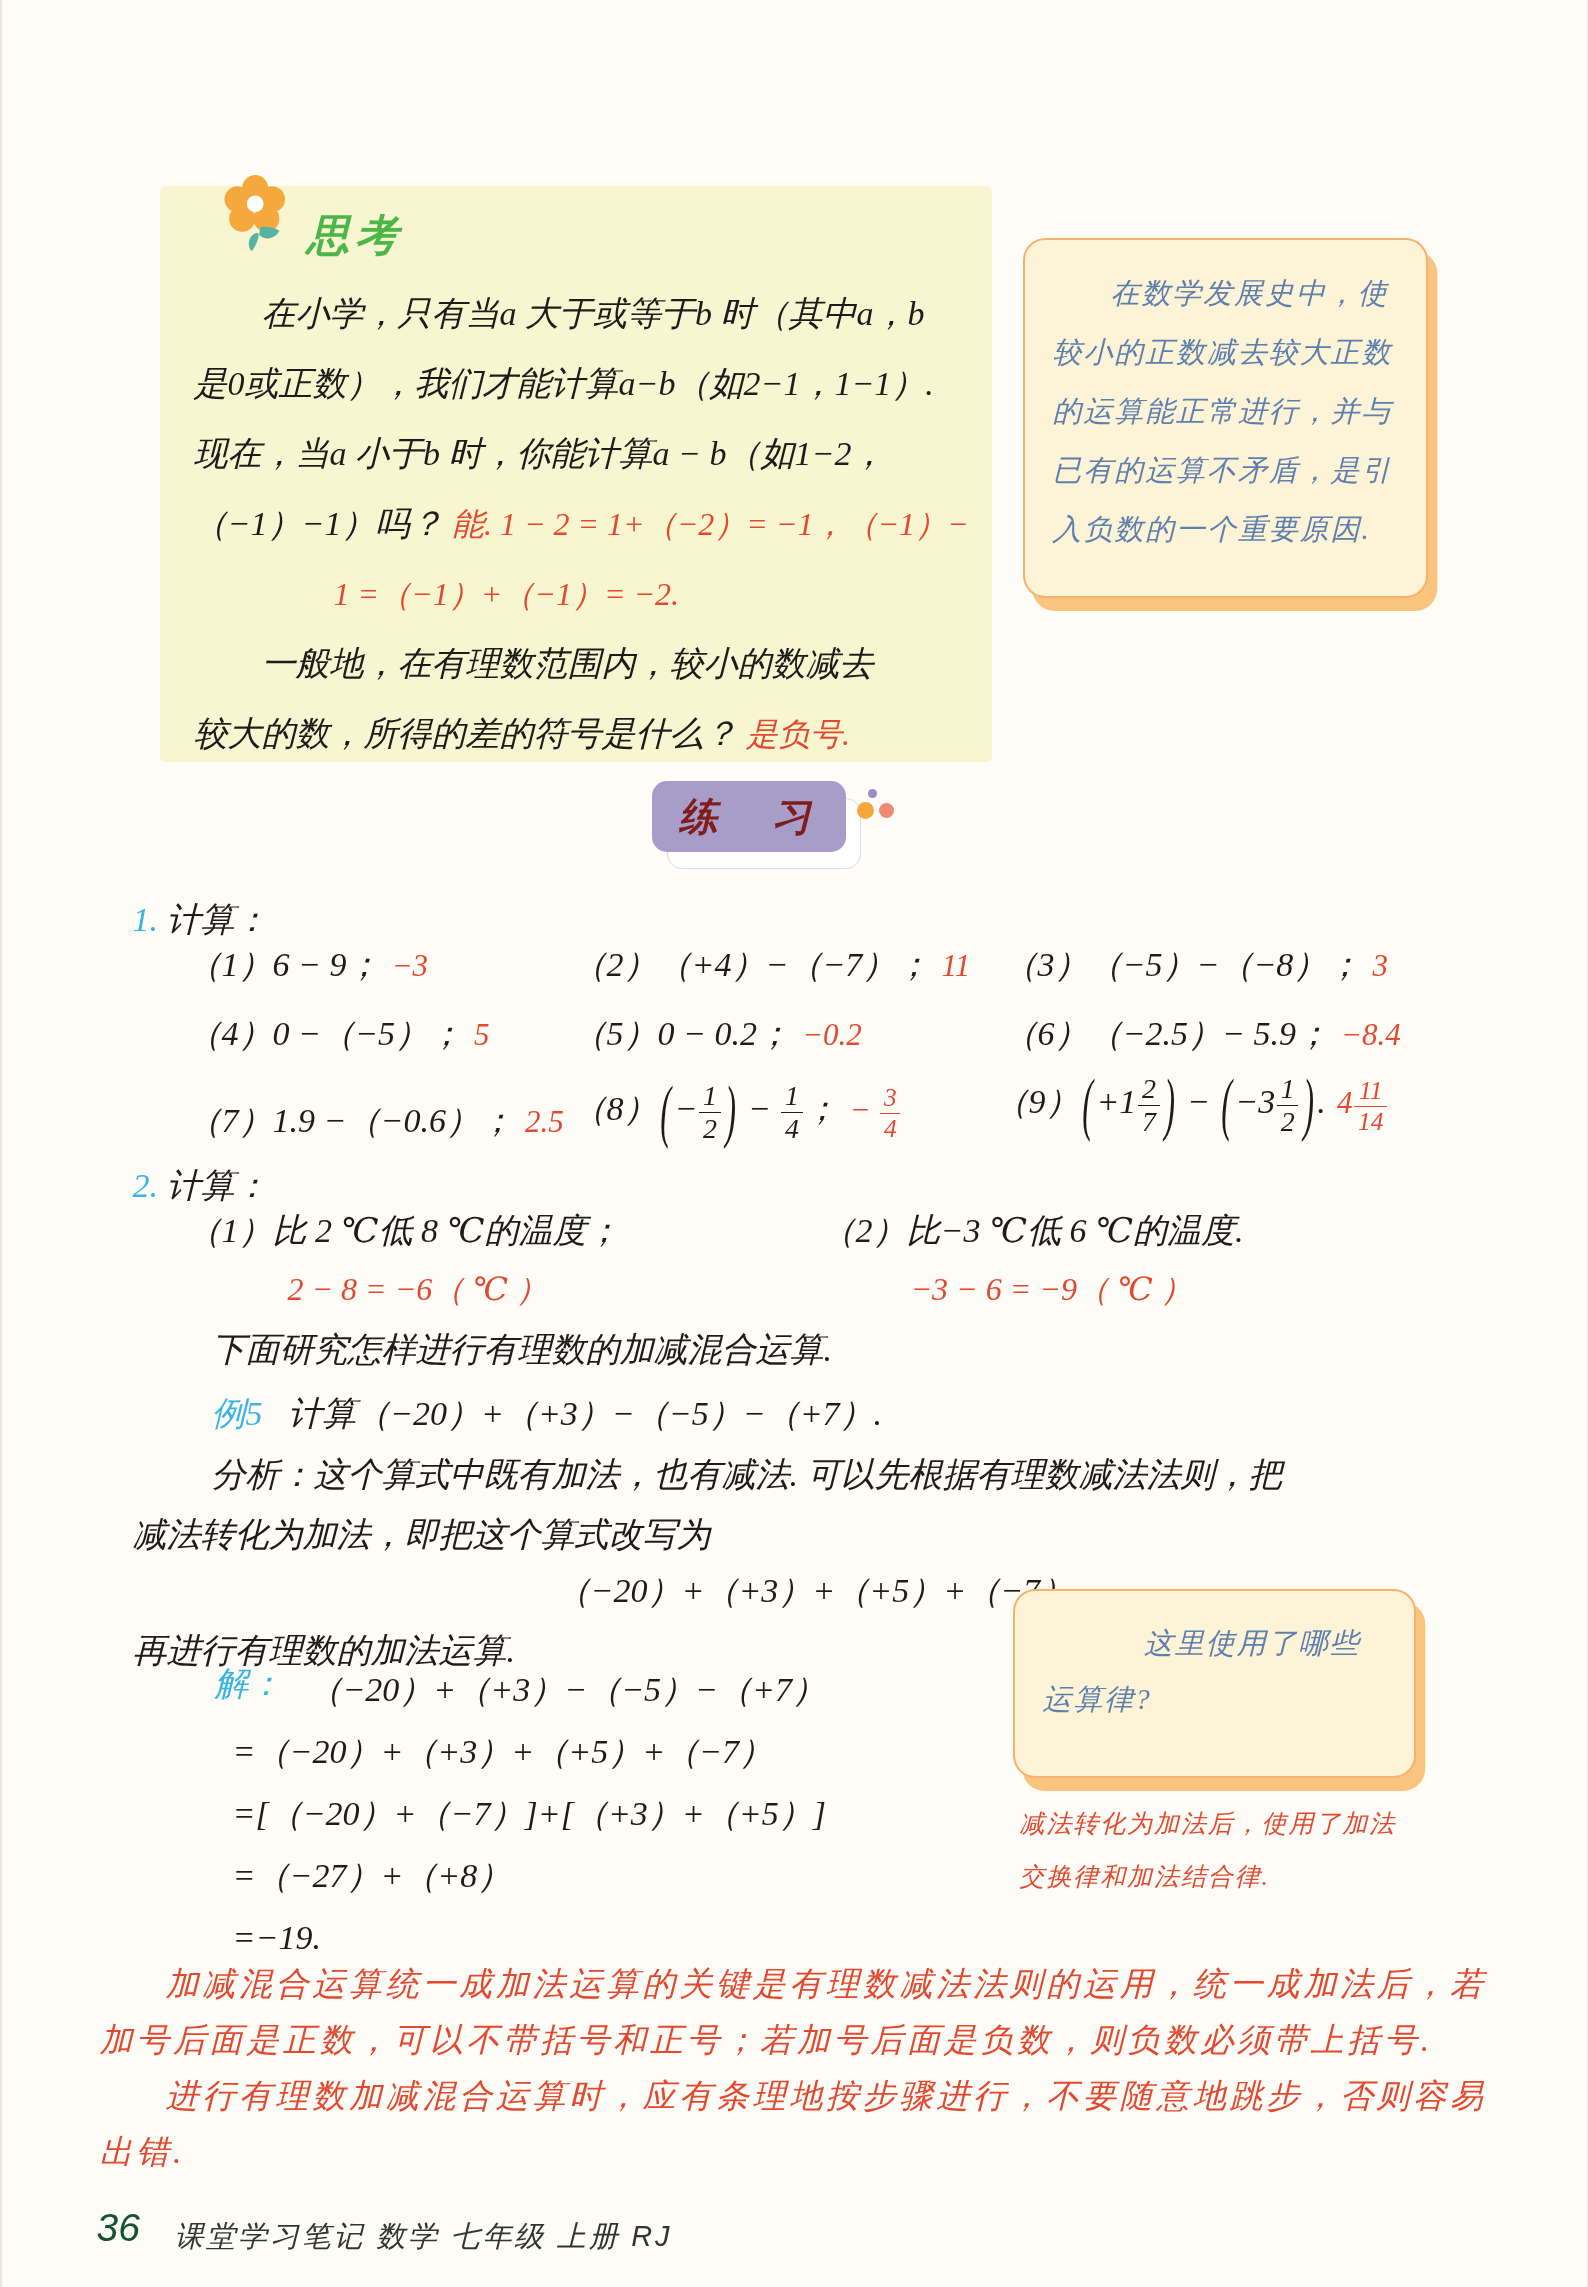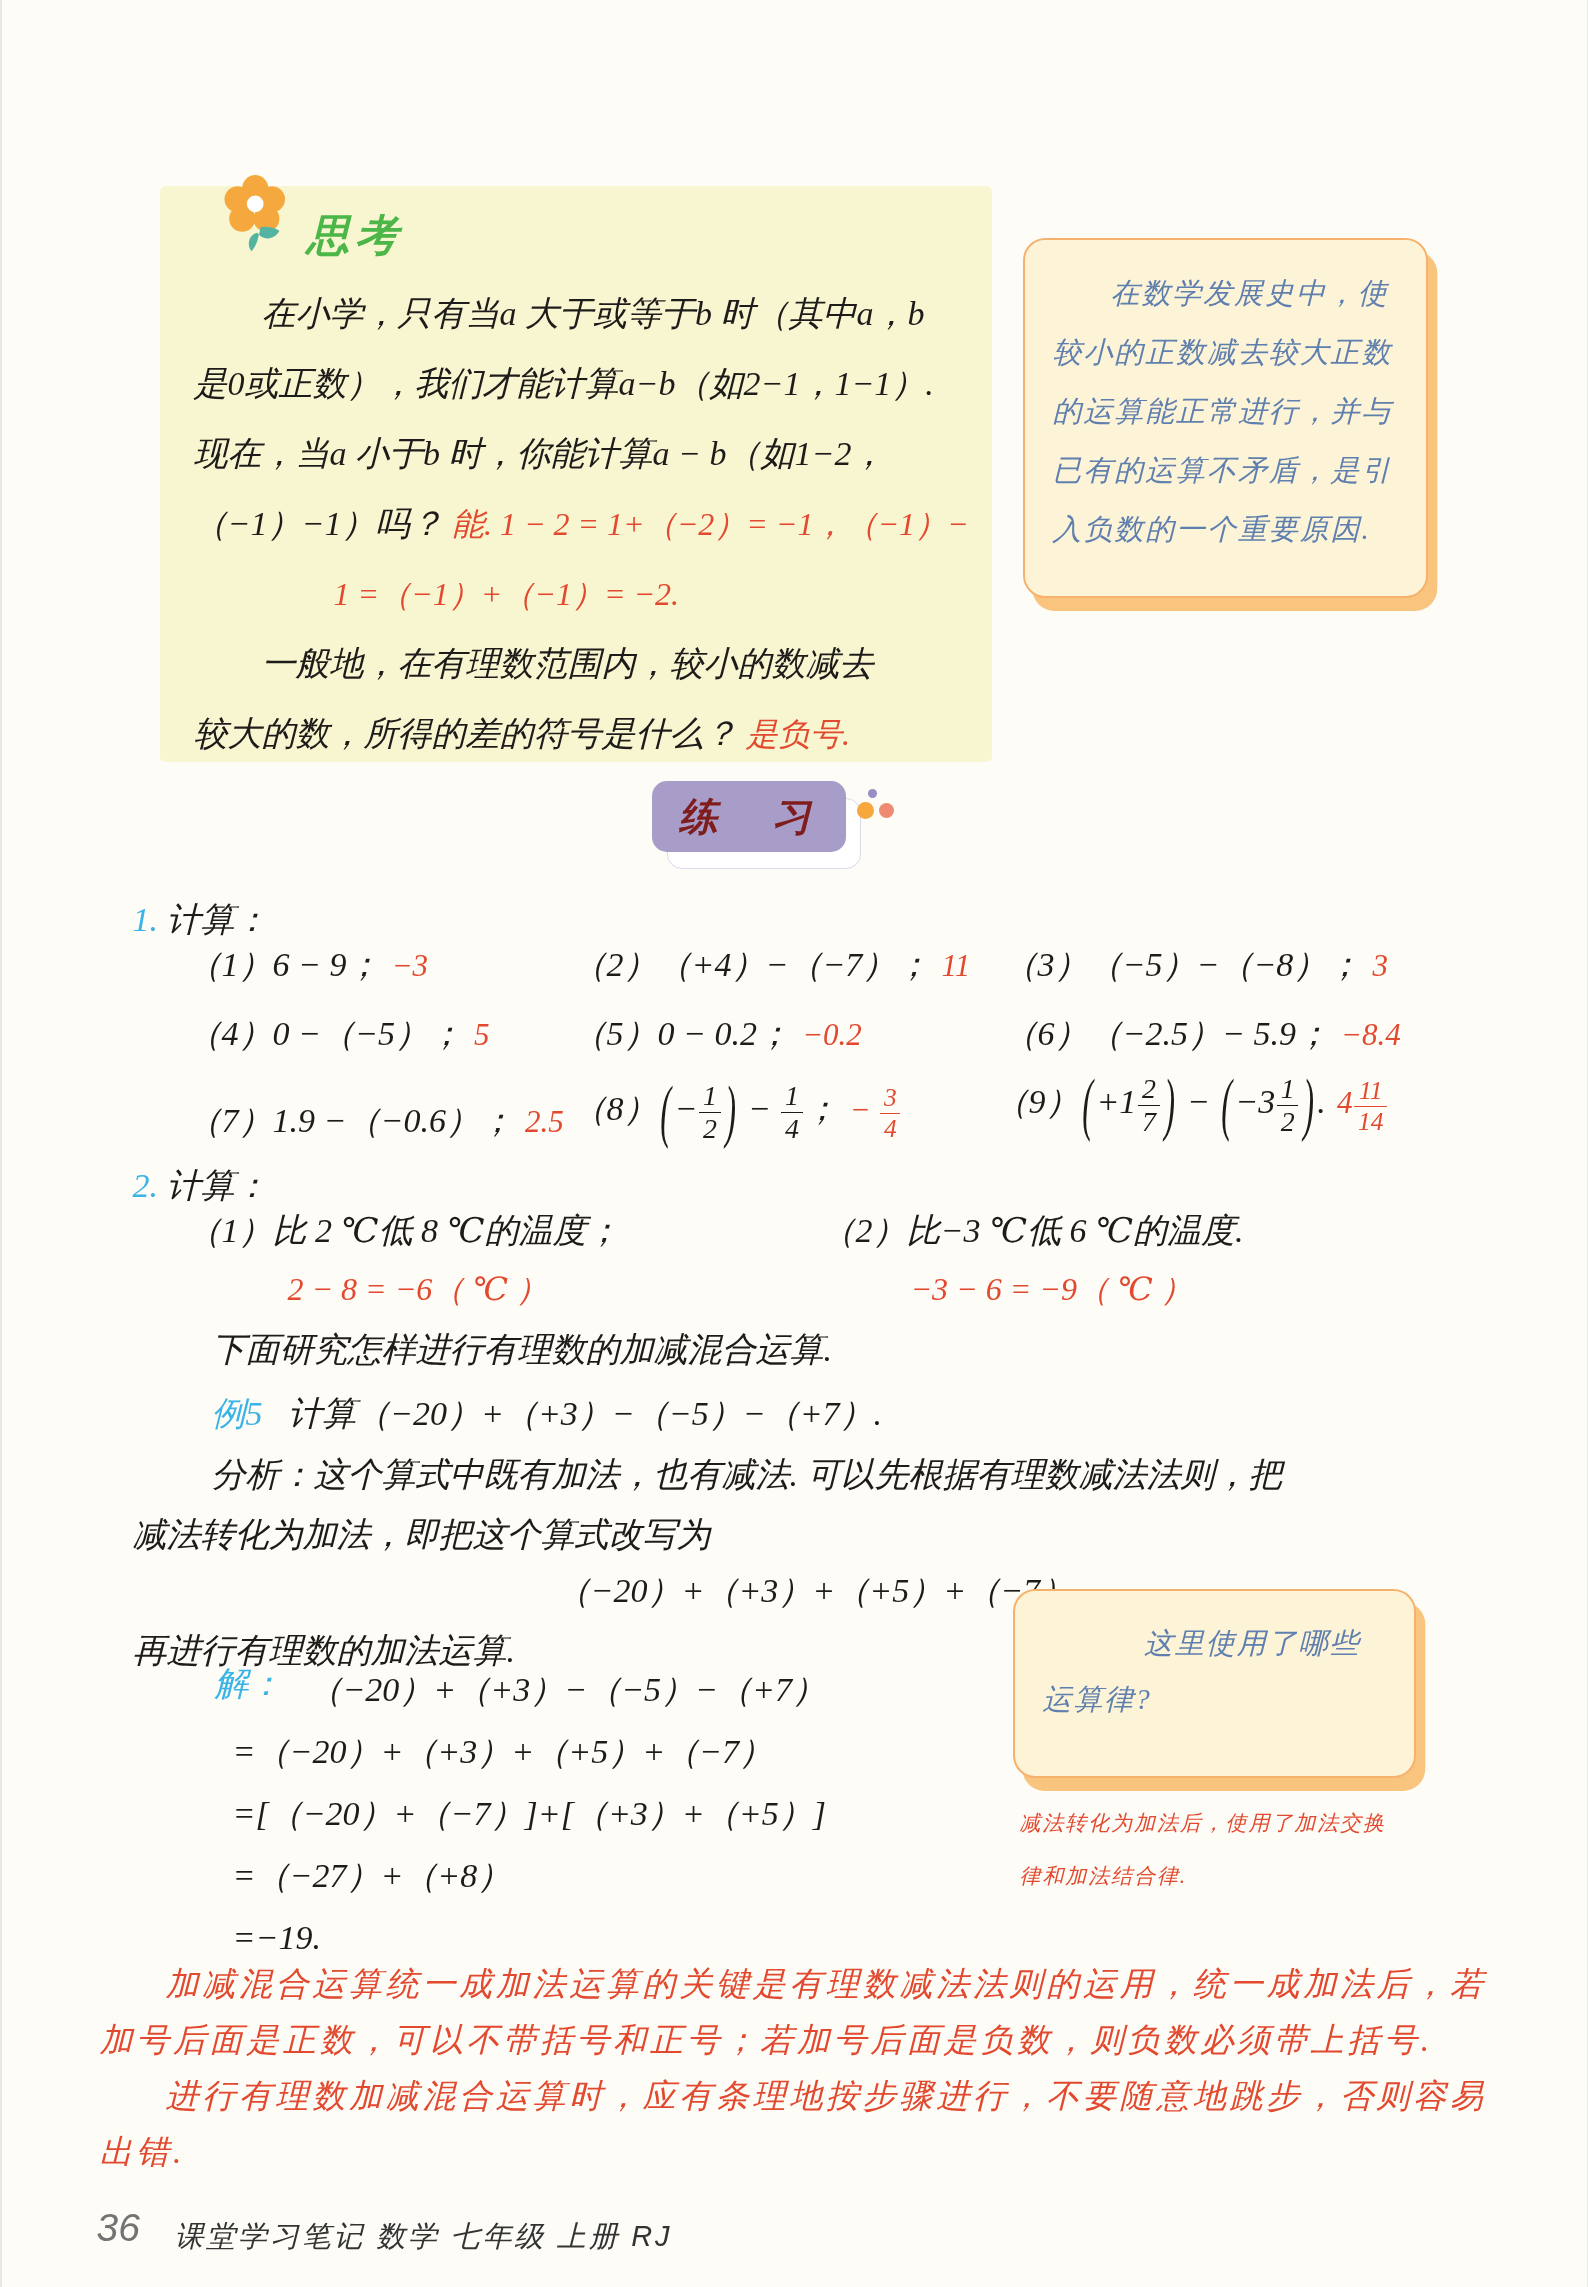--- a/index.html
+++ b/index.html
@@ -17,21 +17,21 @@
   .ind2{text-indent:2em;}
   .hand-red{color:#e2492e;font-size:32px;}
   .think-red2{margin-left:140px;}
   
   .sticky{position:absolute;background:#fdf4d8;border:2.8px solid #f6b26d;border-radius:22.4px;box-shadow:9.3px 13px 0 #f9c47d;color:#5f7fae;font-size:29px;line-height:59px;letter-spacing:1.9px;}
   .sticky-inner{padding:24px 28px 9.3px 28px;}
   .sticky1{left:1021px;top:238px;width:401px;height:356px;}
   .sticky1 .sticky-inner{text-indent:2em;}
   .sticky2{left:1011px;top:1589px;width:399px;height:185px;}
   .sticky2 .sticky-inner{text-indent:3.5em;line-height:56px;}
-  .margin-red{position:absolute;left:1018px;top:1797px;width:380px;color:#e2492e;font-size:21px;line-height:53px;letter-spacing:1.9px;}
+  .margin-red{position:absolute;left:1018px;top:1797px;width:380px;color:#e2492e;font-size:25px;line-height:53px;letter-spacing:1.9px;}
   
   .badge-wrap{position:absolute;left:650px;top:781px;width:261px;height:103px;}
   .badge-shadow{position:absolute;left:15px;top:17px;width:192px;height:69px;background:#ffffff;border:1.9px solid #dcd8e8;border-radius:15px;}
   .badge-main{position:absolute;left:0;top:0;width:194px;height:71px;background:#a89cc9;border-radius:15px;color:#7f1d1d;
     font-family:"Liberation Sans","DejaVu Sans",sans-serif;font-weight:bold;font-size:39px;text-align:center;line-height:71px;letter-spacing:7.5px;}
   .dot{position:absolute;border-radius:50%;}
   .dot-purple{left:216px;top:7.5px;width:9.3px;height:9.3px;background:#9b8cc4;}
   .dot-orange{left:205px;top:20.5px;width:17px;height:17px;background:#f6a83c;}
   .dot-salmon{left:227px;top:22.4px;width:15px;height:15px;background:#ef8a70;}
   
@@ -47,21 +47,21 @@
   
   .bline{position:absolute;font-size:34px;white-space:nowrap;}
   .sol-steps{position:absolute;left:231px;top:1659px;font-size:34px;line-height:62px;}
   .sol-steps .step{white-space:nowrap;}
   .sol-steps .step:first-child{padding-left:18.6px;text-align:right;}
   
   .bottom-red{position:absolute;left:98px;top:1956px;color:#e2492e;font-size:33px;line-height:56px;letter-spacing:3.7px;}
   .bottom-red .bl{white-space:nowrap;}
   .bottom-red .bl.ind{text-indent:2em;}
   
-  .footer-num{position:absolute;left:95px;top:2206px;font-size:39px;font-family:"Liberation Sans","DejaVu Sans",sans-serif;color:#737373;}
+  .footer-num{position:absolute;left:95px;top:2206px;font-size:39px;font-family:"Liberation Sans","DejaVu Sans",sans-serif;color:#14532d;}
   .footer-text{position:absolute;left:173px;top:2217px;font-size:29px;font-family:"Liberation Sans","DejaVu Sans",sans-serif;color:#333;letter-spacing:2.8px;}
 </style>
 </head>
 <body>
 
 <div class="page">
 
   <section class="think-box">
     <span class="think-head">
       <svg width="80" height="86" viewBox="0 0 86 92">

